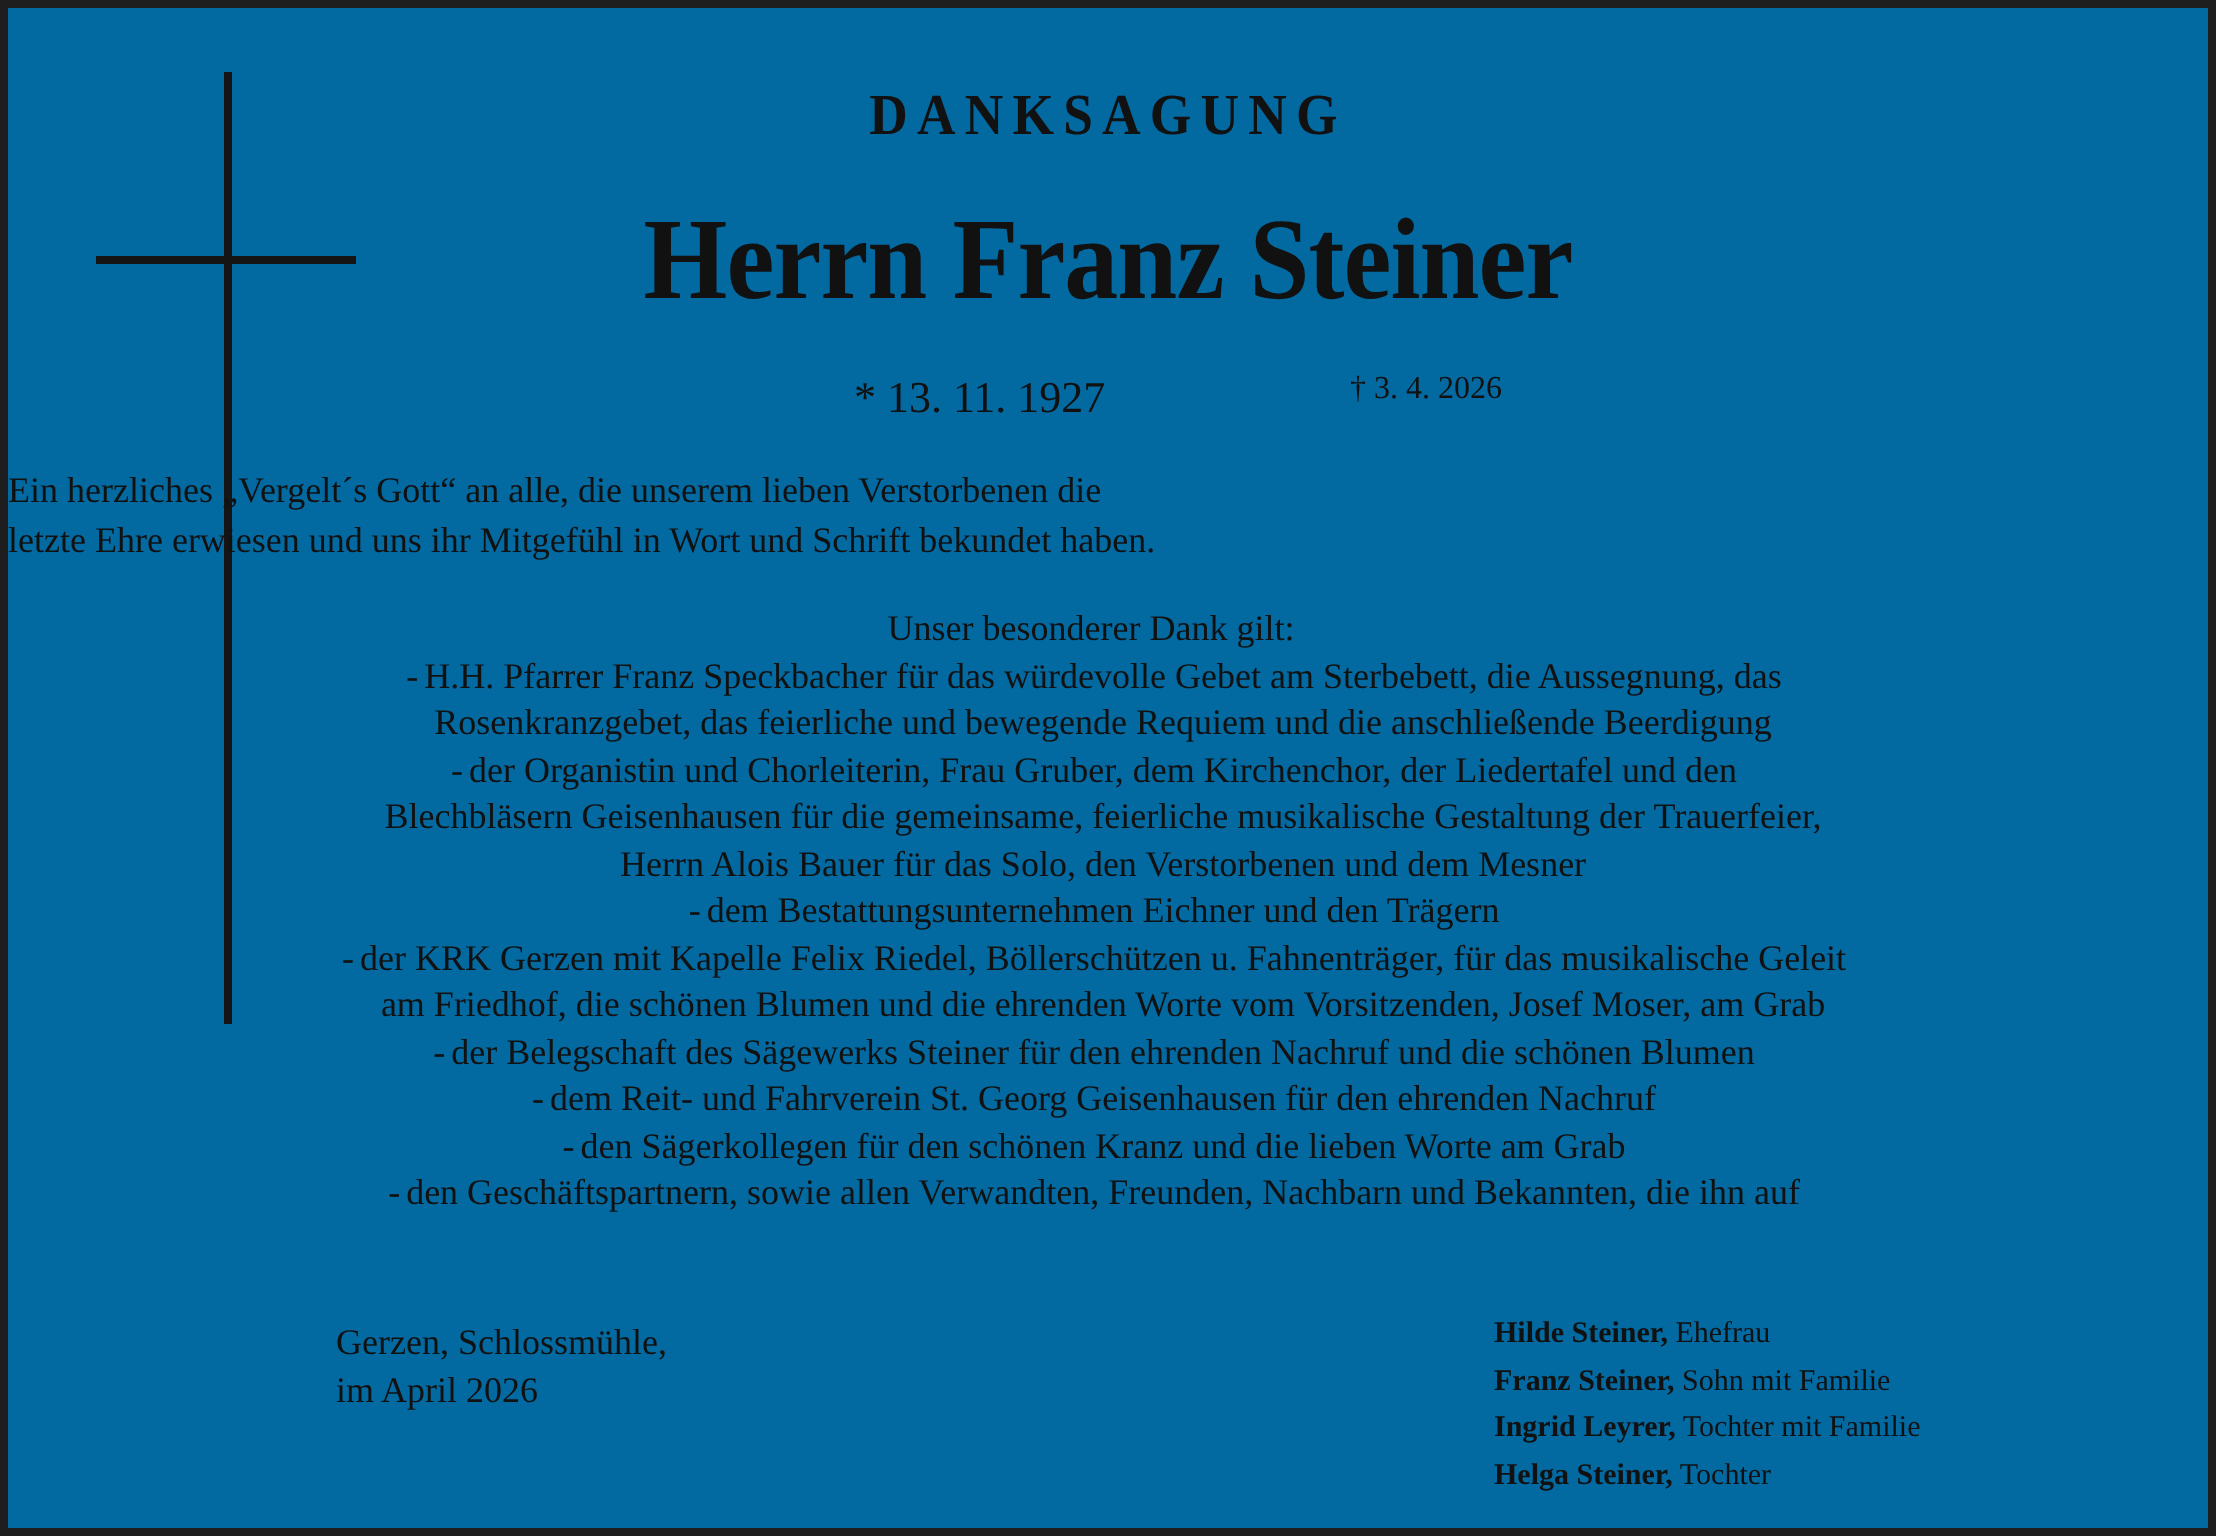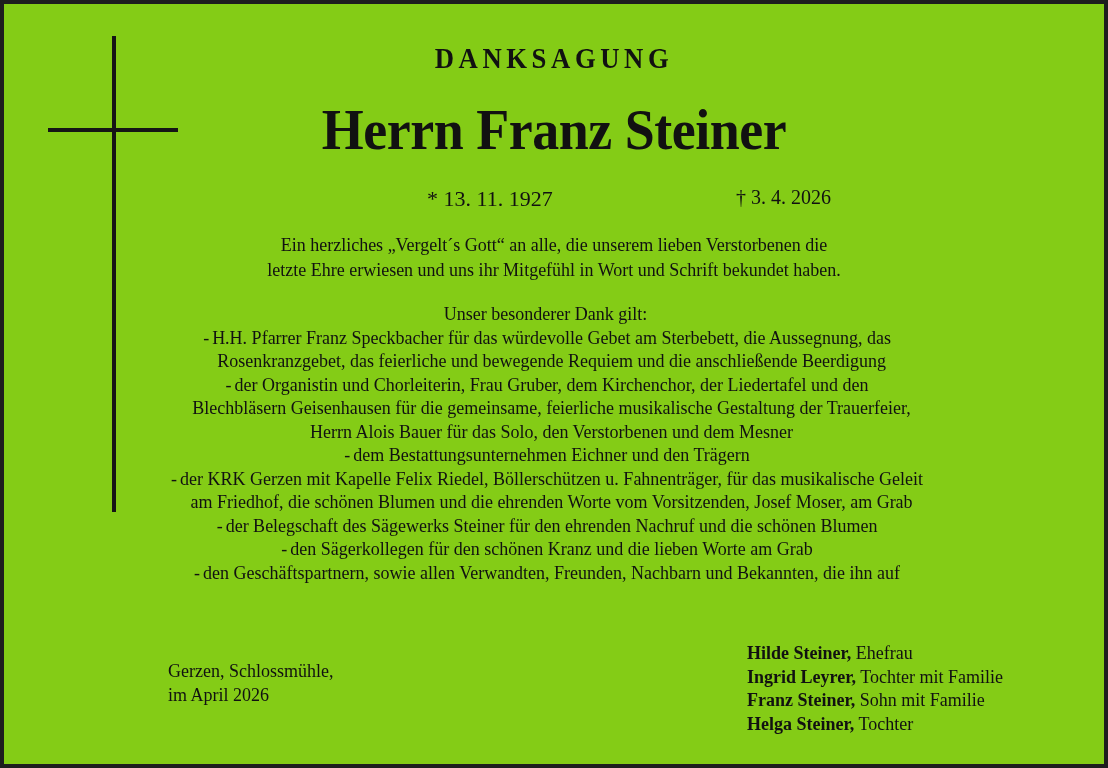--- a/index.html
+++ b/index.html
@@ -1,30 +1,30 @@
 <!DOCTYPE html>
 <html><head>
 <meta charset="utf-8">
 <style>
   html, body { margin:0; padding:0; background:#1e1e1e; }
   body { width:1108px; height:768px; position:relative; overflow:hidden; }
-  .page { position:absolute; left:4px; top:4px; width:1100px; height:760px; background:#84cc16; }
+  .page { position:absolute; left:4px; top:4px; width:1100px; height:760px; background:#0369a1; }
   .serif { font-family:"Liberation Serif","DejaVu Serif",serif; color:#111; }
   .cross-v { position:absolute; left:108px; top:32px; width:3.5px; height:476px; background:#151515; }
   .cross-h { position:absolute; left:44px; top:124px; width:130px; height:4px; background:#151515; }
   .kicker { position:absolute; left:0; width:1100px; top:38px; text-align:center; font-size:29px; font-weight:bold; letter-spacing:5px; transform:scaleX(0.92); }
   .name { position:absolute; left:0; width:1100px; top:92px; text-align:center; font-size:58px; font-weight:bold; letter-spacing:-0.5px; transform:scaleX(0.93); }
   .born { position:absolute; left:423px; top:182px; font-size:22px; }
-  .died { position:absolute; left:732px; top:182px; font-size:20px; }
-  .intro { position:absolute; left:0; width:1100px; top:229px; text-align:center; font-size:18px; line-height:25px; }
+  .died { position:absolute; left:671px; top:182px; font-size:16px; }
+  .intro { position:absolute; left:0; width:1100px; top:229px; text-align:left; font-size:18px; line-height:25px; }
   .thanks { position:absolute; left:164px; top:299px; font-size:18px; line-height:23.5px; white-space:nowrap;text-align:center; }
   .thanks .dash { width:12px; display:inline-block; }
   .thanks .cont { padding-left:12px; }
   .place { position:absolute; left:164px; top:656px; font-size:18px; line-height:23.5px; }
-  .sign { position:absolute; left:743px; top:638px; font-size:18px; line-height:23.5px; white-space:nowrap; }
+  .sign { position:absolute; left:743px; top:652px; font-size:15px; line-height:23.5px; white-space:nowrap; }
   .sign b { font-weight:bold; }
 </style>
 </head>
 <body>
 
 <div class="page serif">
   <div class="cross-v"></div>
   <div class="cross-h"></div>
 
   <div class="kicker">DANKSAGUNG</div>
@@ -53,31 +53,34 @@
       <div><span class="dash">-</span><span>dem Bestattungsunternehmen Eichner und den Trägern</span></div>
     </div>
     <div>
       <div><span class="dash">-</span><span>der KRK Gerzen mit Kapelle Felix Riedel, Böllerschützen u. Fahnenträger, für das musikalische Geleit</span></div>
       <div class="cont">am Friedhof, die schönen Blumen und die ehrenden Worte vom Vorsitzenden, Josef Moser, am Grab</div>
     </div>
     <div>
       <div><span class="dash">-</span><span>der Belegschaft des Sägewerks Steiner für den ehrenden Nachruf und die schönen Blumen</span></div>
     </div>
     <div>
+      <div><span class="dash">-</span><span>dem Reit- und Fahrverein St. Georg Geisenhausen für den ehrenden Nachruf</span></div>
+    </div>
+    <div>
       <div><span class="dash">-</span><span>den Sägerkollegen für den schönen Kranz und die lieben Worte am Grab</span></div>
     </div>
     <div>
       <div><span class="dash">-</span><span>den Geschäftspartnern, sowie allen Verwandten, Freunden, Nachbarn und Bekannten, die ihn auf</span></div>
     </div>
   </div>
 
   <div class="place">
     <div>Gerzen, Schlossmühle,</div>
     <div>im April 2026</div>
   </div>
 
   <div class="sign">
     <div><b>Hilde Steiner,</b><span> Ehefrau</span></div>
+    <div><b>Franz Steiner,</b><span> Sohn mit Familie</span></div>
     <div><b>Ingrid Leyrer,</b><span> Tochter mit Familie</span></div>
-    <div><b>Franz Steiner,</b><span> Sohn mit Familie</span></div>
     <div><b>Helga Steiner,</b><span> Tochter</span></div>
   </div>
 </div>
 
 </body></html>

